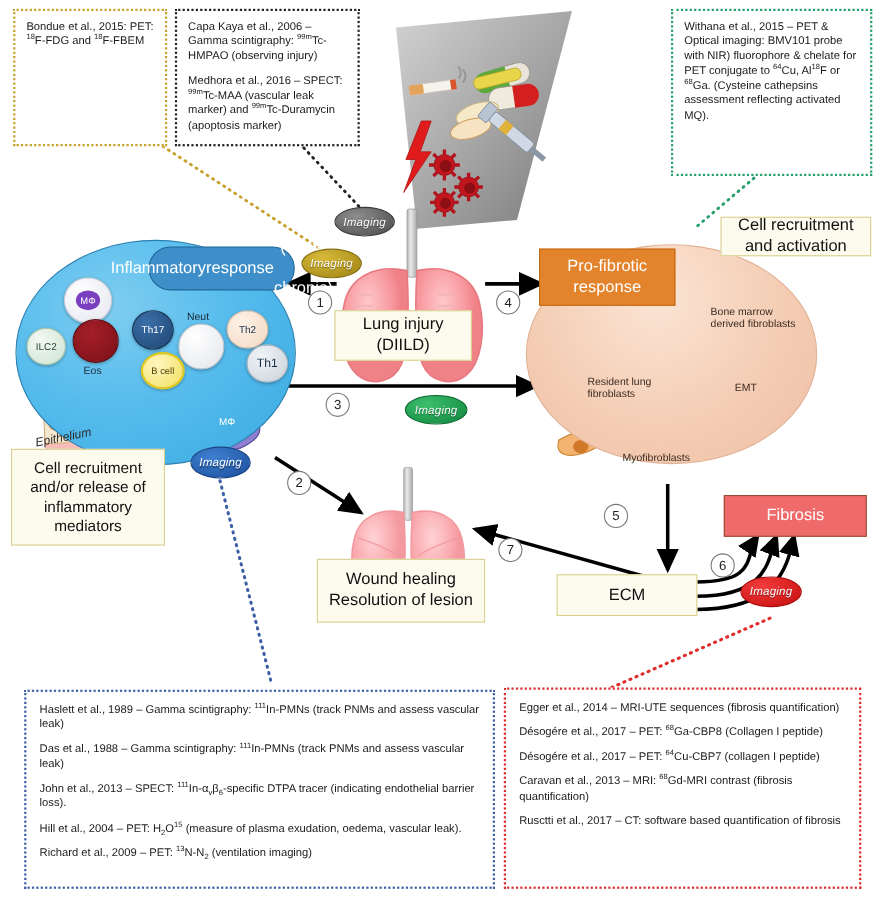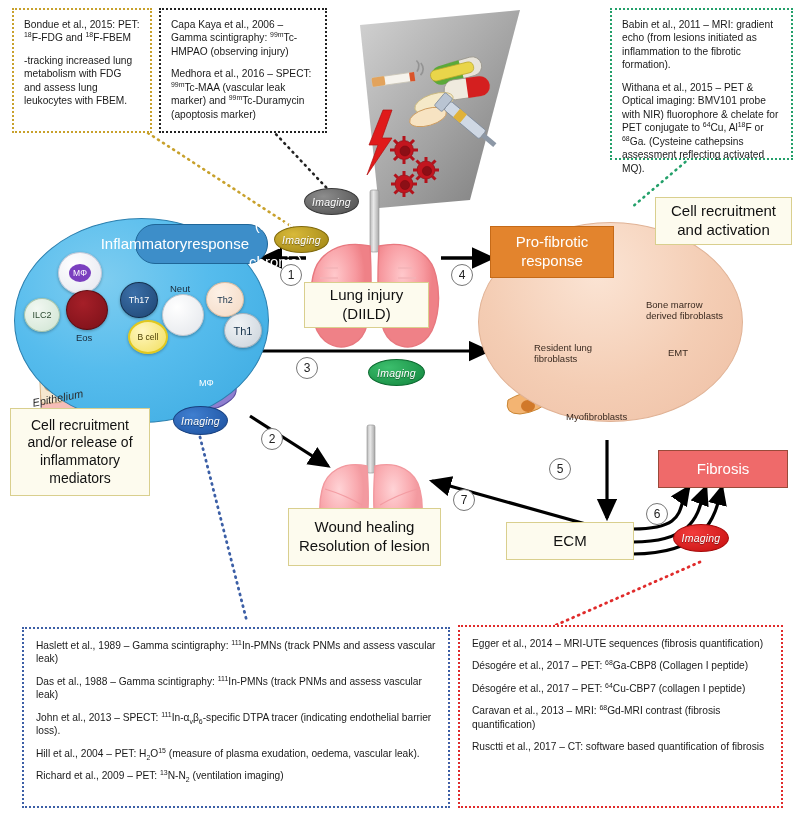--- a/index.html
+++ b/index.html
@@ -319,21 +319,21 @@
   <div class="abs cell" style="left:224px;top:313px;width:38px;height:35px;background:radial-gradient(circle at 35% 30%,#f0f3f6,#c9d2da);border:1px solid #a8b3bd;">
     <span style="font-size:11px;">Th1</span>
   </div>
   <div class="abs cell" style="left:128px;top:320px;width:40px;height:34px;background:radial-gradient(circle at 35% 30%,#fff6bf,#f2df5e);border:2px solid #e0c81f;">
     <span style="font-size:8.5px;color:#4a3e05;">B cell</span>
   </div>
   <div class="abs cell-lbl" style="left:199px;top:378px;color:#fff;font-size:9px;">MΦ</div>
   <div class="abs" style="left:32px;top:392px;font-size:11px;font-style:italic;color:#2b2b2b;transform:rotate(-11deg);">Epithelium</div>
 </div>
 
-<div class="abs orgtag" style="left:646px;top:279px;text-align:left;margin-top:21px;">
+<div class="abs orgtag" style="left:646px;top:279px;text-align:left;">
   <span>Bone marrow</span><br>
   <span>derived fibroblasts</span>
 </div>
 <div class="abs orgtag" style="left:486px;top:343px;text-align:left;padding-left:48px;">
   <span>Resident lung</span><br>
   <span>fibroblasts</span>
 </div>
 <div class="abs orgtag" style="left:668px;top:348px;">
   <span>EMT</span>
 </div>
@@ -358,21 +358,21 @@
 
 <div class="abs cream" style="left:304px;top:282px;width:125px;height:46px;flex-direction:column;">
   <span>Lung injury</span>
   <span>(DIILD)</span>
 </div>
 
 <div class="abs cream small" style="left:10px;top:408px;width:140px;height:88px;flex-direction:column;">
   <span style="padding:0 4px;">Cell recruitment and/or release of inflammatory mediators</span>
 </div>
 
-<div class="abs cream" style="left:655px;top:197px;width:137px;height:48px;flex-direction:column;">
+<div class="abs cream" style="left:655px;top:197px;width:137px;height:36px;flex-direction:column;">
   <span>Cell recruitment</span>
   <span>and activation</span>
 </div>
 
 <div class="abs cream" style="left:288px;top:508px;width:153px;height:58px;flex-direction:column;">
   <span>Wound healing</span>
   <span>Resolution of lesion</span>
 </div>
 
 <div class="abs cream" style="left:506px;top:522px;width:128px;height:38px;">
@@ -402,30 +402,28 @@
   </div>
 <div class="abs numcirc" style="left:646px;top:503px;">
     <span>6</span>
   </div>
 <div class="abs numcirc" style="left:453px;top:489px;">
     <span>7</span>
   </div>
 
 <div class="abs refbox dashed-gold" style="left:12px;top:8px;width:140px;height:125px;">
   <p>Bondue et al., 2015: PET: <sup>18</sup>F-FDG and <sup>18</sup>F-FBEM</p>
-  <p>-tracking increased lung metabolism with FDG and assess lung leukocytes with FBEM.</p>
 </div>
 
 <div class="abs refbox dashed-black" style="left:159px;top:8px;width:168px;height:125px;">
   <p>Capa Kaya et al., 2006 – Gamma scintigraphy: <sup>99m</sup>Tc-HMPAO (observing injury)</p>
   <p>Medhora et al., 2016 – SPECT: <sup>99m</sup>Tc-MAA (vascular leak marker) and <sup>99m</sup>Tc-Duramycin (apoptosis marker)</p>
 </div>
 
 <div class="abs refbox dashed-green" style="left:610px;top:8px;width:183px;height:152px;">
-  <p>Babin et al., 2011 – MRI: gradient echo (from  lesions initiated as inflammation to the fibrotic formation).</p>
   <p>Withana et al., 2015 – PET &amp; Optical imaging:  BMV101 probe with NIR) fluorophore &amp; chelate for PET conjugate to <sup>64</sup>Cu, Al<sup>18</sup>F or <sup>68</sup>Ga. (Cysteine cathepsins assessment reflecting activated MQ).</p>
 </div>
 
 <div class="abs refbox dashed-blue" style="left:22px;top:627px;width:428px;height:181px;padding:10px 12px;">
   <p>Haslett et al., 1989 – Gamma scintigraphy: <sup>111</sup>In-PMNs (track PNMs and assess vascular leak)</p>
   <p>Das et al., 1988 – Gamma scintigraphy: <sup>111</sup>In-PMNs (track PNMs and assess vascular leak)</p>
   <p>John et al., 2013 – SPECT: <sup>111</sup>In-α<sub>v</sub>β<sub>6</sub>-specific DTPA tracer (indicating endothelial barrier loss).</p>
   <p>Hill et al., 2004 – PET: H<sub>2</sub>O<sup>15</sup> (measure of plasma exudation, oedema, vascular leak).</p>
   <p>Richard et al., 2009 – PET: <sup>13</sup>N-N<sub>2</sub> (ventilation imaging)</p>
 </div>

